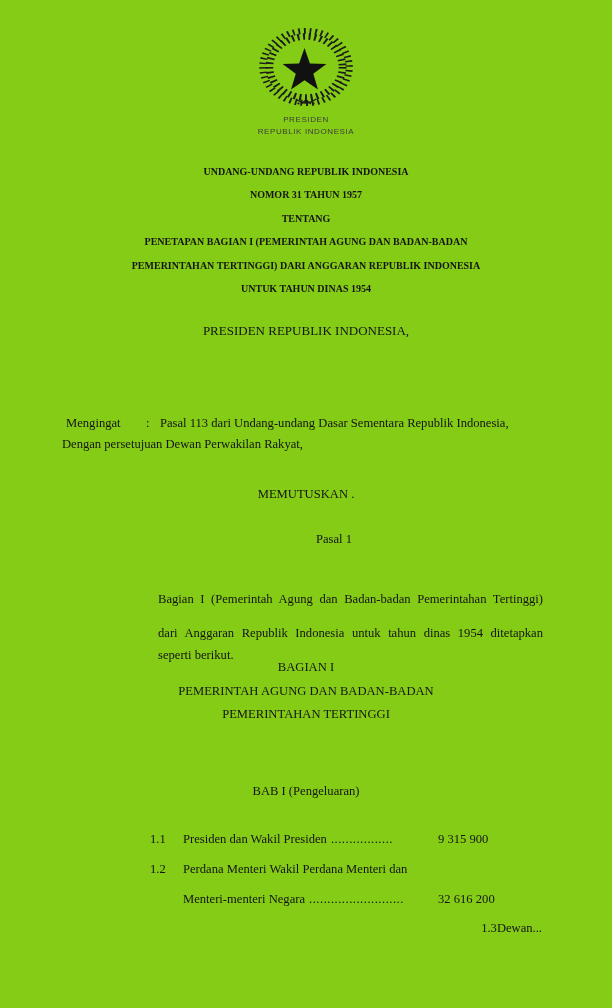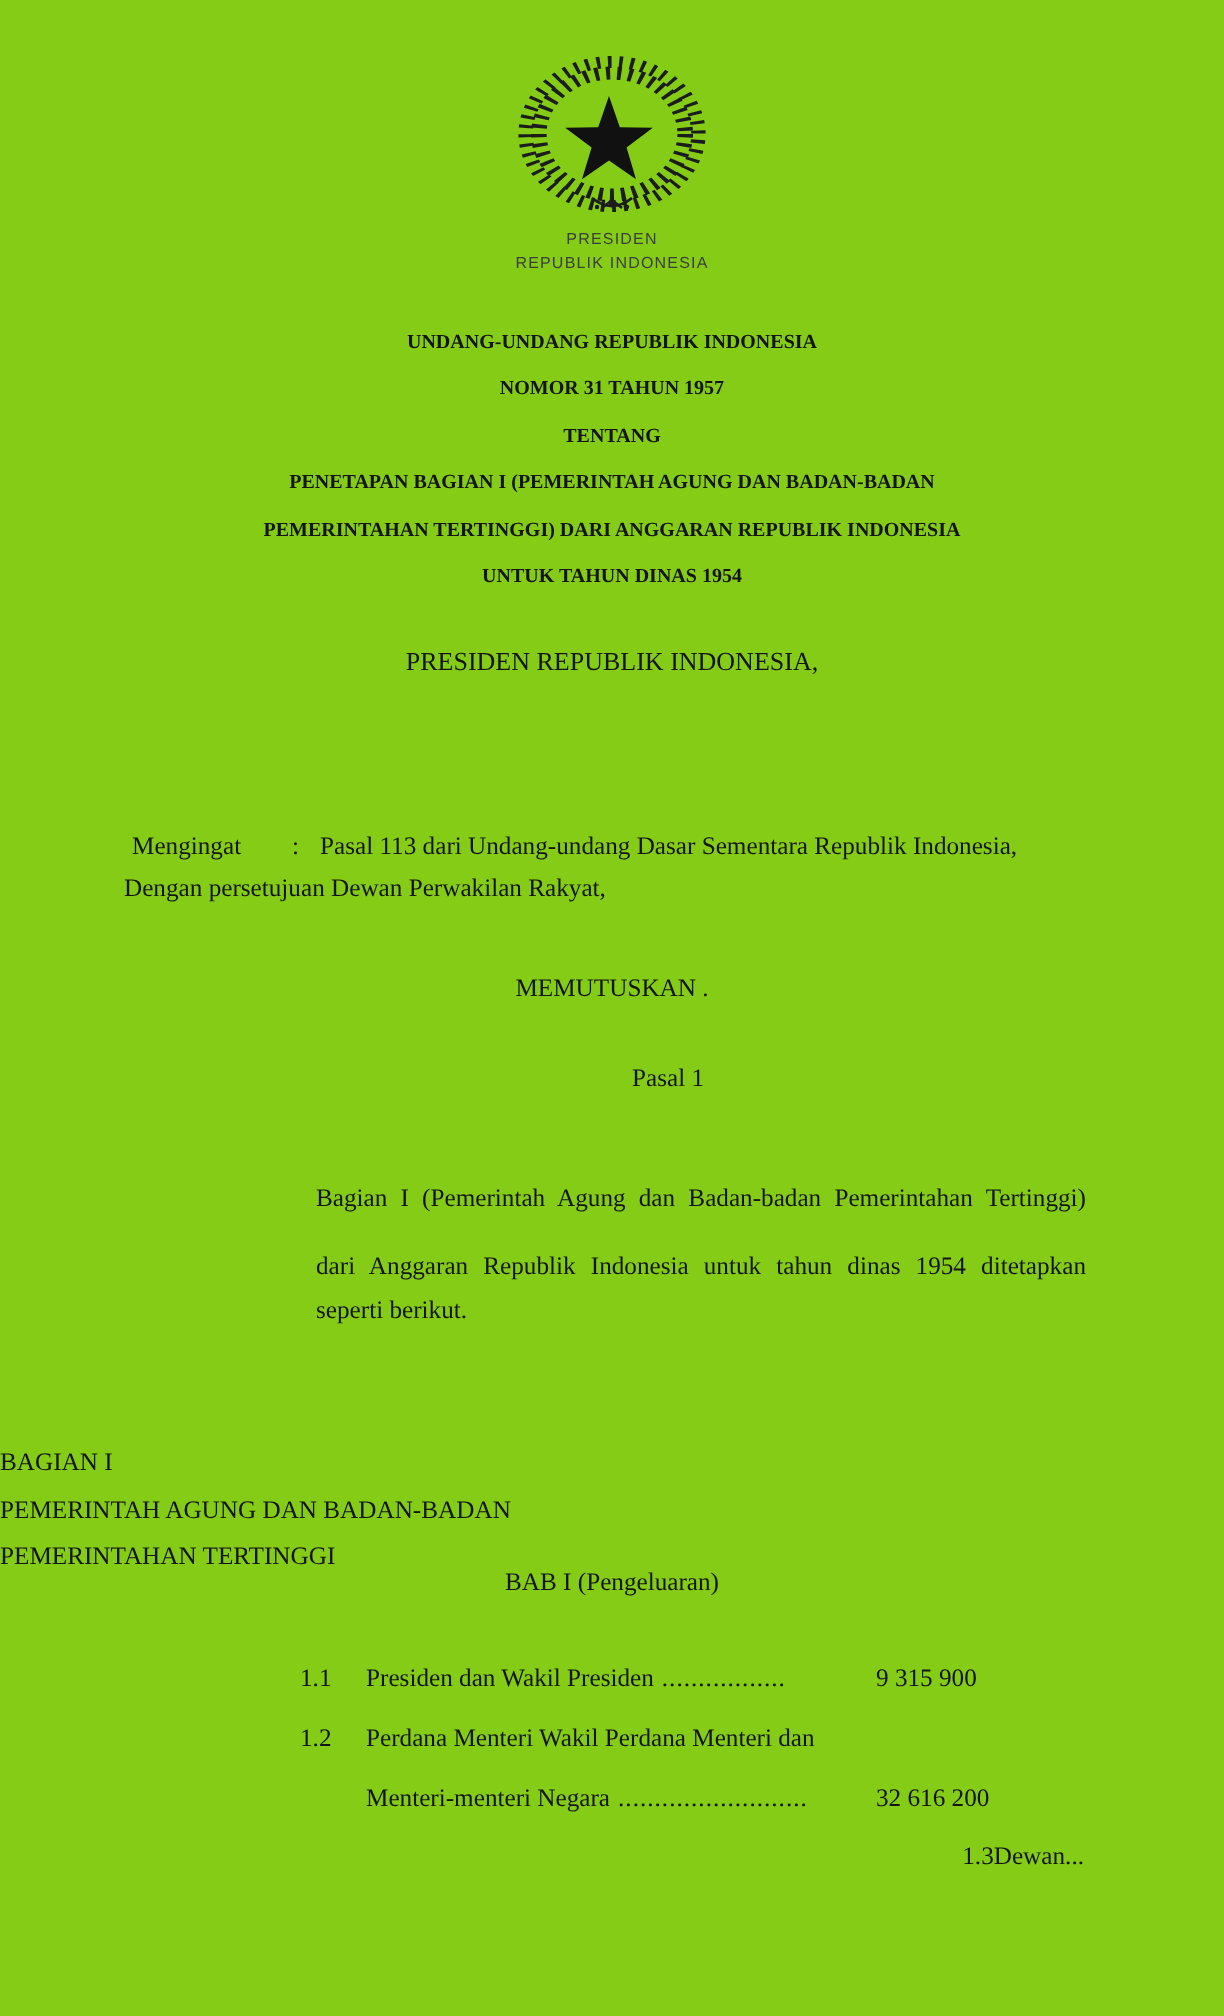--- a/index.html
+++ b/index.html
@@ -29,21 +29,21 @@
   
   .considering{position:absolute;top:382px;left:66px;right:60px;margin-top:34px;}
   .c-label{display:inline-block;width:80px;}
   .c-colon{display:inline-block;width:14px;}
   .agreement{position:absolute;top:437px;left:62px;}
   .decision{position:absolute;top:487px;left:0;width:100%;text-align:center;}
   .article-heading{position:absolute;top:532px;left:0;width:100%;text-align:center;padding-left:28px;}
   .article-body{position:absolute;top:576px;left:158px;width:385px;line-height:22px;}
   .jline{text-align:justify;text-align-last:justify;margin-top:12px;}
   .lline{text-align:left;}
-  .part-heading{position:absolute;top:720px;left:0;width:100%;line-height:23.5px;}
+  .part-heading{position:absolute;top:656px;left:0;width:100%;text-align:center;line-height:23.5px;}
   .chapter-heading{position:absolute;top:784px;left:0;width:100%;text-align:center;}
   
   .budget-list{position:absolute;top:832px;left:150px;width:400px;}
   .budget-row{display:flex;height:30px;align-items:flex-start;}
   .b-num{width:33px;flex:none;}
   .b-desc{width:249px;flex:none;white-space:nowrap;overflow:hidden;}
   .b-amt{flex:none;padding-left:6px;}
   .dots{margin-left:4px;letter-spacing:0.5px;}
   .catchword{position:absolute;top:921px;right:70px;text-align:right;}
   .cw-text{}

